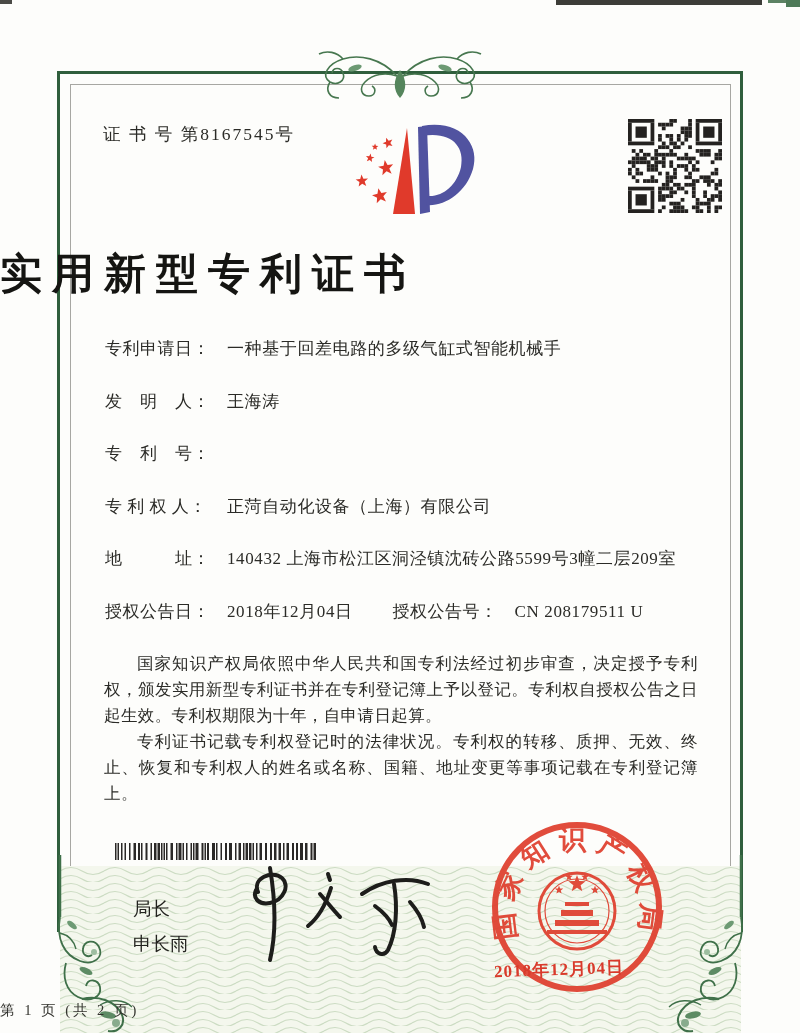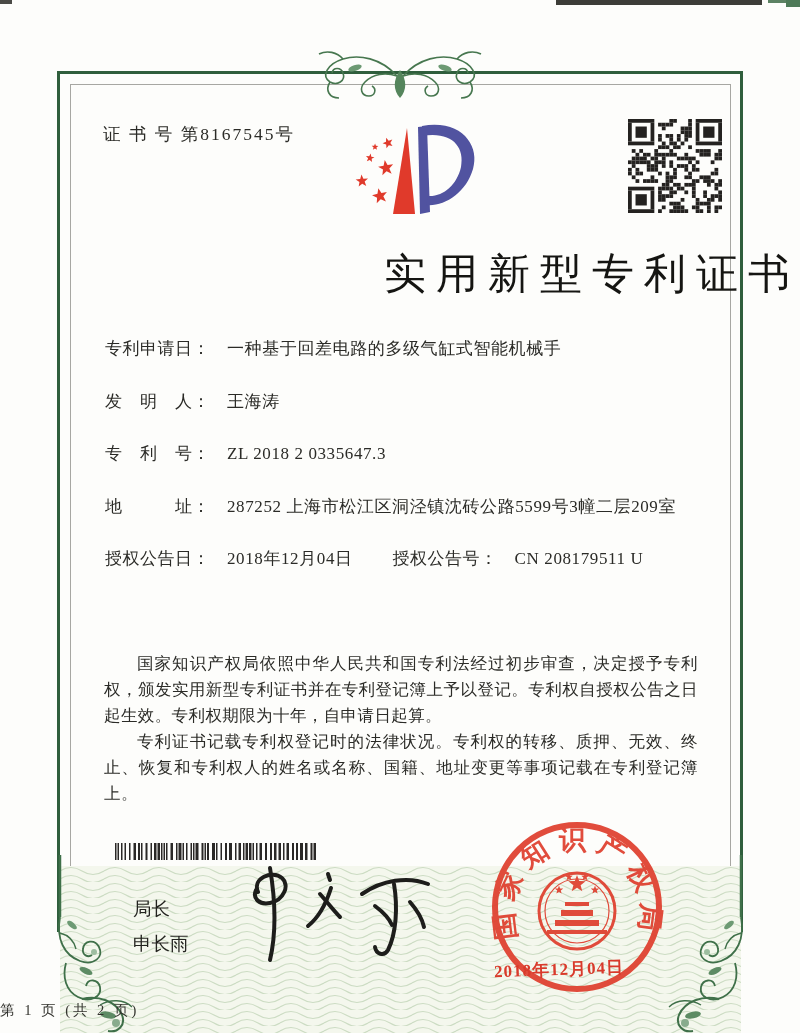--- a/index.html
+++ b/index.html
@@ -4,22 +4,22 @@
 <style>
   html,body{margin:0;padding:0;}
   body{width:800px;height:1033px;position:relative;background:#fdfdfb;overflow:hidden;
        font-family:"Liberation Serif","DejaVu Serif",serif;color:#2b2b27;}
   .abs{position:absolute;}
   
   .frame-line{position:absolute;background:#2f5e3c;}
   .frame-inner{position:absolute;background:#a7a7a2;}
   
   .cert-no{position:absolute;left:103px;top:122px;font-size:17.5px;letter-spacing:2px;}
-  .title{position:absolute;left:0;top:246px;width:100%;text-align:right;
-         font-size:42px;font-weight:400;letter-spacing:10px;color:#151512;}
+  .title{position:absolute;left:0;top:246px;width:100%;text-align:left;
+         font-size:42px;font-weight:700;letter-spacing:10px;color:#151512;}
   
   .fields{position:absolute;left:105px;top:337px;width:600px;font-size:17px;}
   .frow{display:flex;margin-bottom:29.5px;align-items:flex-start;line-height:23px;}
   .flabel{flex:0 0 122px;white-space:pre;letter-spacing:.5px;}
   .fvalue{max-width:486px;letter-spacing:.6px;}
   .grant-row{display:flex;}
   .grant-pair2{margin-left:40px;display:flex;}
   
   .paras{position:absolute;left:104px;top:651px;width:594px;font-size:16.5px;
          line-height:26px;text-align:justify;letter-spacing:.4px;}
@@ -311,25 +311,28 @@
   <div class="frow">
     <span class="flabel">专利申请日：</span>
     <span class="fvalue">一种基于回差电路的多级气缸式智能机械手</span>
   </div>
   <div class="frow">
     <span class="flabel">发　明　人：</span>
     <span class="fvalue">王海涛</span>
   </div>
   <div class="frow">
     <span class="flabel">专　利　号：</span>
-    <span class="fvalue">ZL 2018 2 0335647.3</span>
+  </div>
+  <div class="frow">
+    <span class="flabel">专 利 权 人：</span>
+    <span class="fvalue">正菏自动化设备（上海）有限公司</span>
   </div>
   <div class="frow">
     <span class="flabel">地　　　址：</span>
-    <span class="fvalue">287252 上海市松江区洞泾镇沈砖公路5599号3幢二层209室</span>
+    <span class="fvalue">140432 上海市松江区洞泾镇沈砖公路5599号3幢二层209室</span>
   </div>
   <div class="frow grant-row">
     <span class="flabel">授权公告日：</span>
     <span class="fvalue">2018年12月04日</span>
     <span class="grant-pair2">
       <span class="flabel">授权公告号：</span>
       <span class="fvalue">CN 208179511 U</span>
     </span>
   </div>
 </div>

